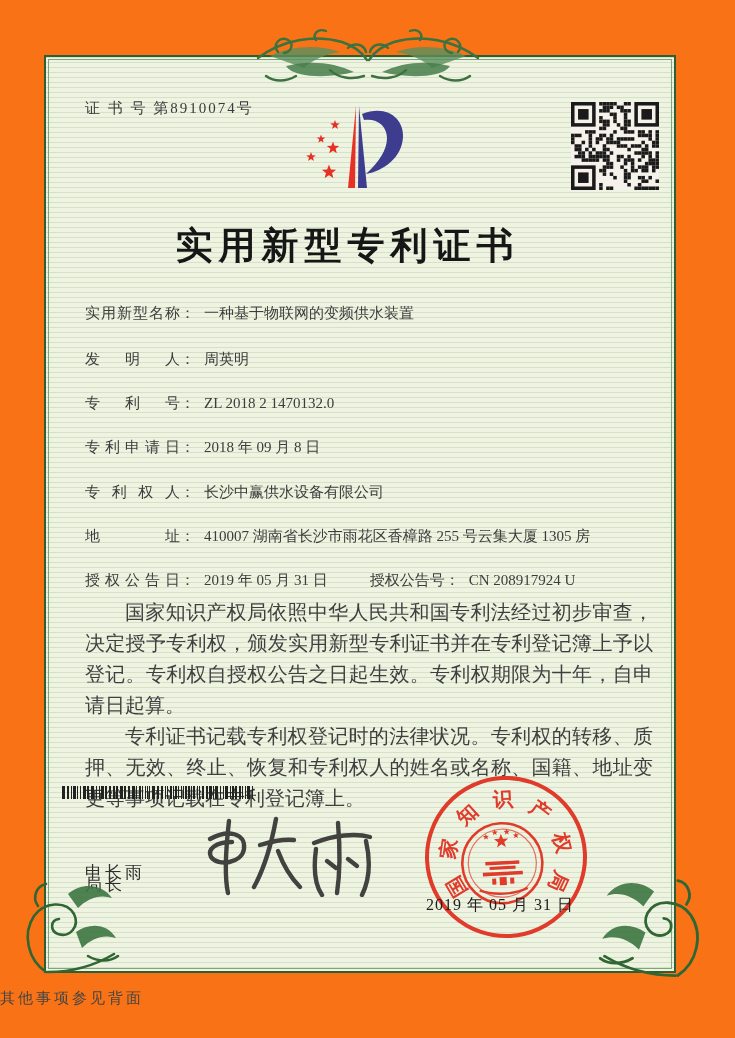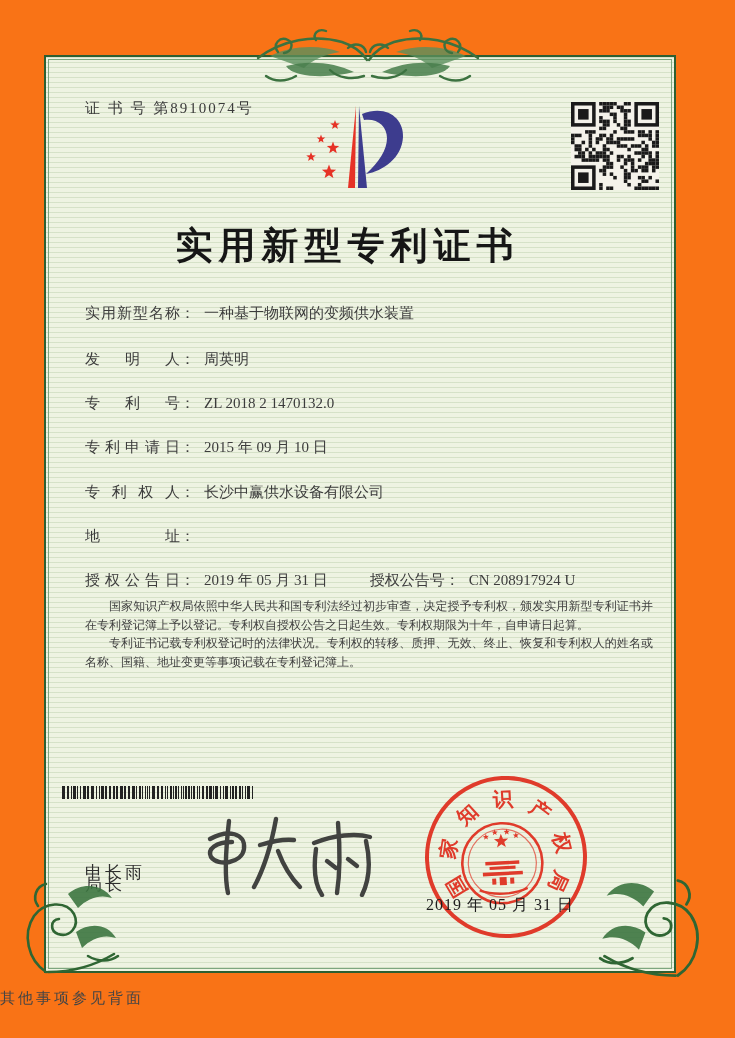--- a/index.html
+++ b/index.html
@@ -28,21 +28,21 @@
     left:0; top:221px; width:695px; text-align:center;
     font-size:37px; font-weight:600; letter-spacing:6px; color:#161616;
   }
   .frow{ left:85px; width:572px; display:flex; align-items:baseline;
          font-size:15px; color:#3c3c3c; }
   .jlabel{ display:flex; justify-content:space-between; width:95px; }
   .jlabel i{ font-style:normal; }
   .fcolon{ margin-right:9px; }
   .fvalue{ white-space:nowrap;font-family:Liberation Serif, serif; }
   .fgroup2{ display:flex; align-items:baseline; margin-left:42px;text-align:center; }
-  .body-text{ left:85px; top:597px; width:568px; font-size:12px;
+  .body-text{ left:85px; top:597px; width:568px; font-size:20px;
               line-height:1.55; color:#3f3f3f; text-align:justify; }
   .body-text p{ margin:0; text-indent:2em; }
   .signer{ left:85px; font-size:17px; letter-spacing:3px; color:#2f2f2f;
            font-family:"Liberation Sans","DejaVu Sans",sans-serif; }
   .seal-date{ left:426px; top:895px; font-size:16px; letter-spacing:1px;
               color:#1d1d1d; z-index:3; }
   .page-info{ left:0; top:942px; width:720px; text-align:center;
               font-size:14px; color:#3a3a3a; }
   .back-note{ left:0; top:989px; width:735px; text-align:left;
               font-size:15px; letter-spacing:3px; color:#454545; }
@@ -355,38 +355,39 @@
   </div>
   <div class="abs frow" style="top:438px">
     <span class="jlabel">
         <i>专</i>
         <i>利</i>
         <i>申</i>
         <i>请</i>
         <i>日</i>
       </span>
       <span class="fcolon">：</span>
-      <span class="fvalue">2015 年 09 月 10 日</span>
+      <span class="fvalue">2018 年 09 月 8 日</span>
   </div>
   <div class="abs frow" style="top:483px">
     <span class="jlabel">
         <i>专</i>
         <i>利</i>
         <i>权</i>
         <i>人</i>
       </span>
       <span class="fcolon">：</span>
       <span class="fvalue">长沙中赢供水设备有限公司</span>
   </div>
   <div class="abs frow" style="top:527px">
     <span class="jlabel">
         <i>地</i>
         <i>址</i>
       </span>
       <span class="fcolon">：</span>
+      <span class="fvalue">410007 湖南省长沙市雨花区香樟路 255 号云集大厦 1305 房</span>
   </div>
   <div class="abs frow" style="top:571px">
     <span class="jlabel">
         <i>授</i>
         <i>权</i>
         <i>公</i>
         <i>告</i>
         <i>日</i>
       </span>
       <span class="fcolon">：</span>

